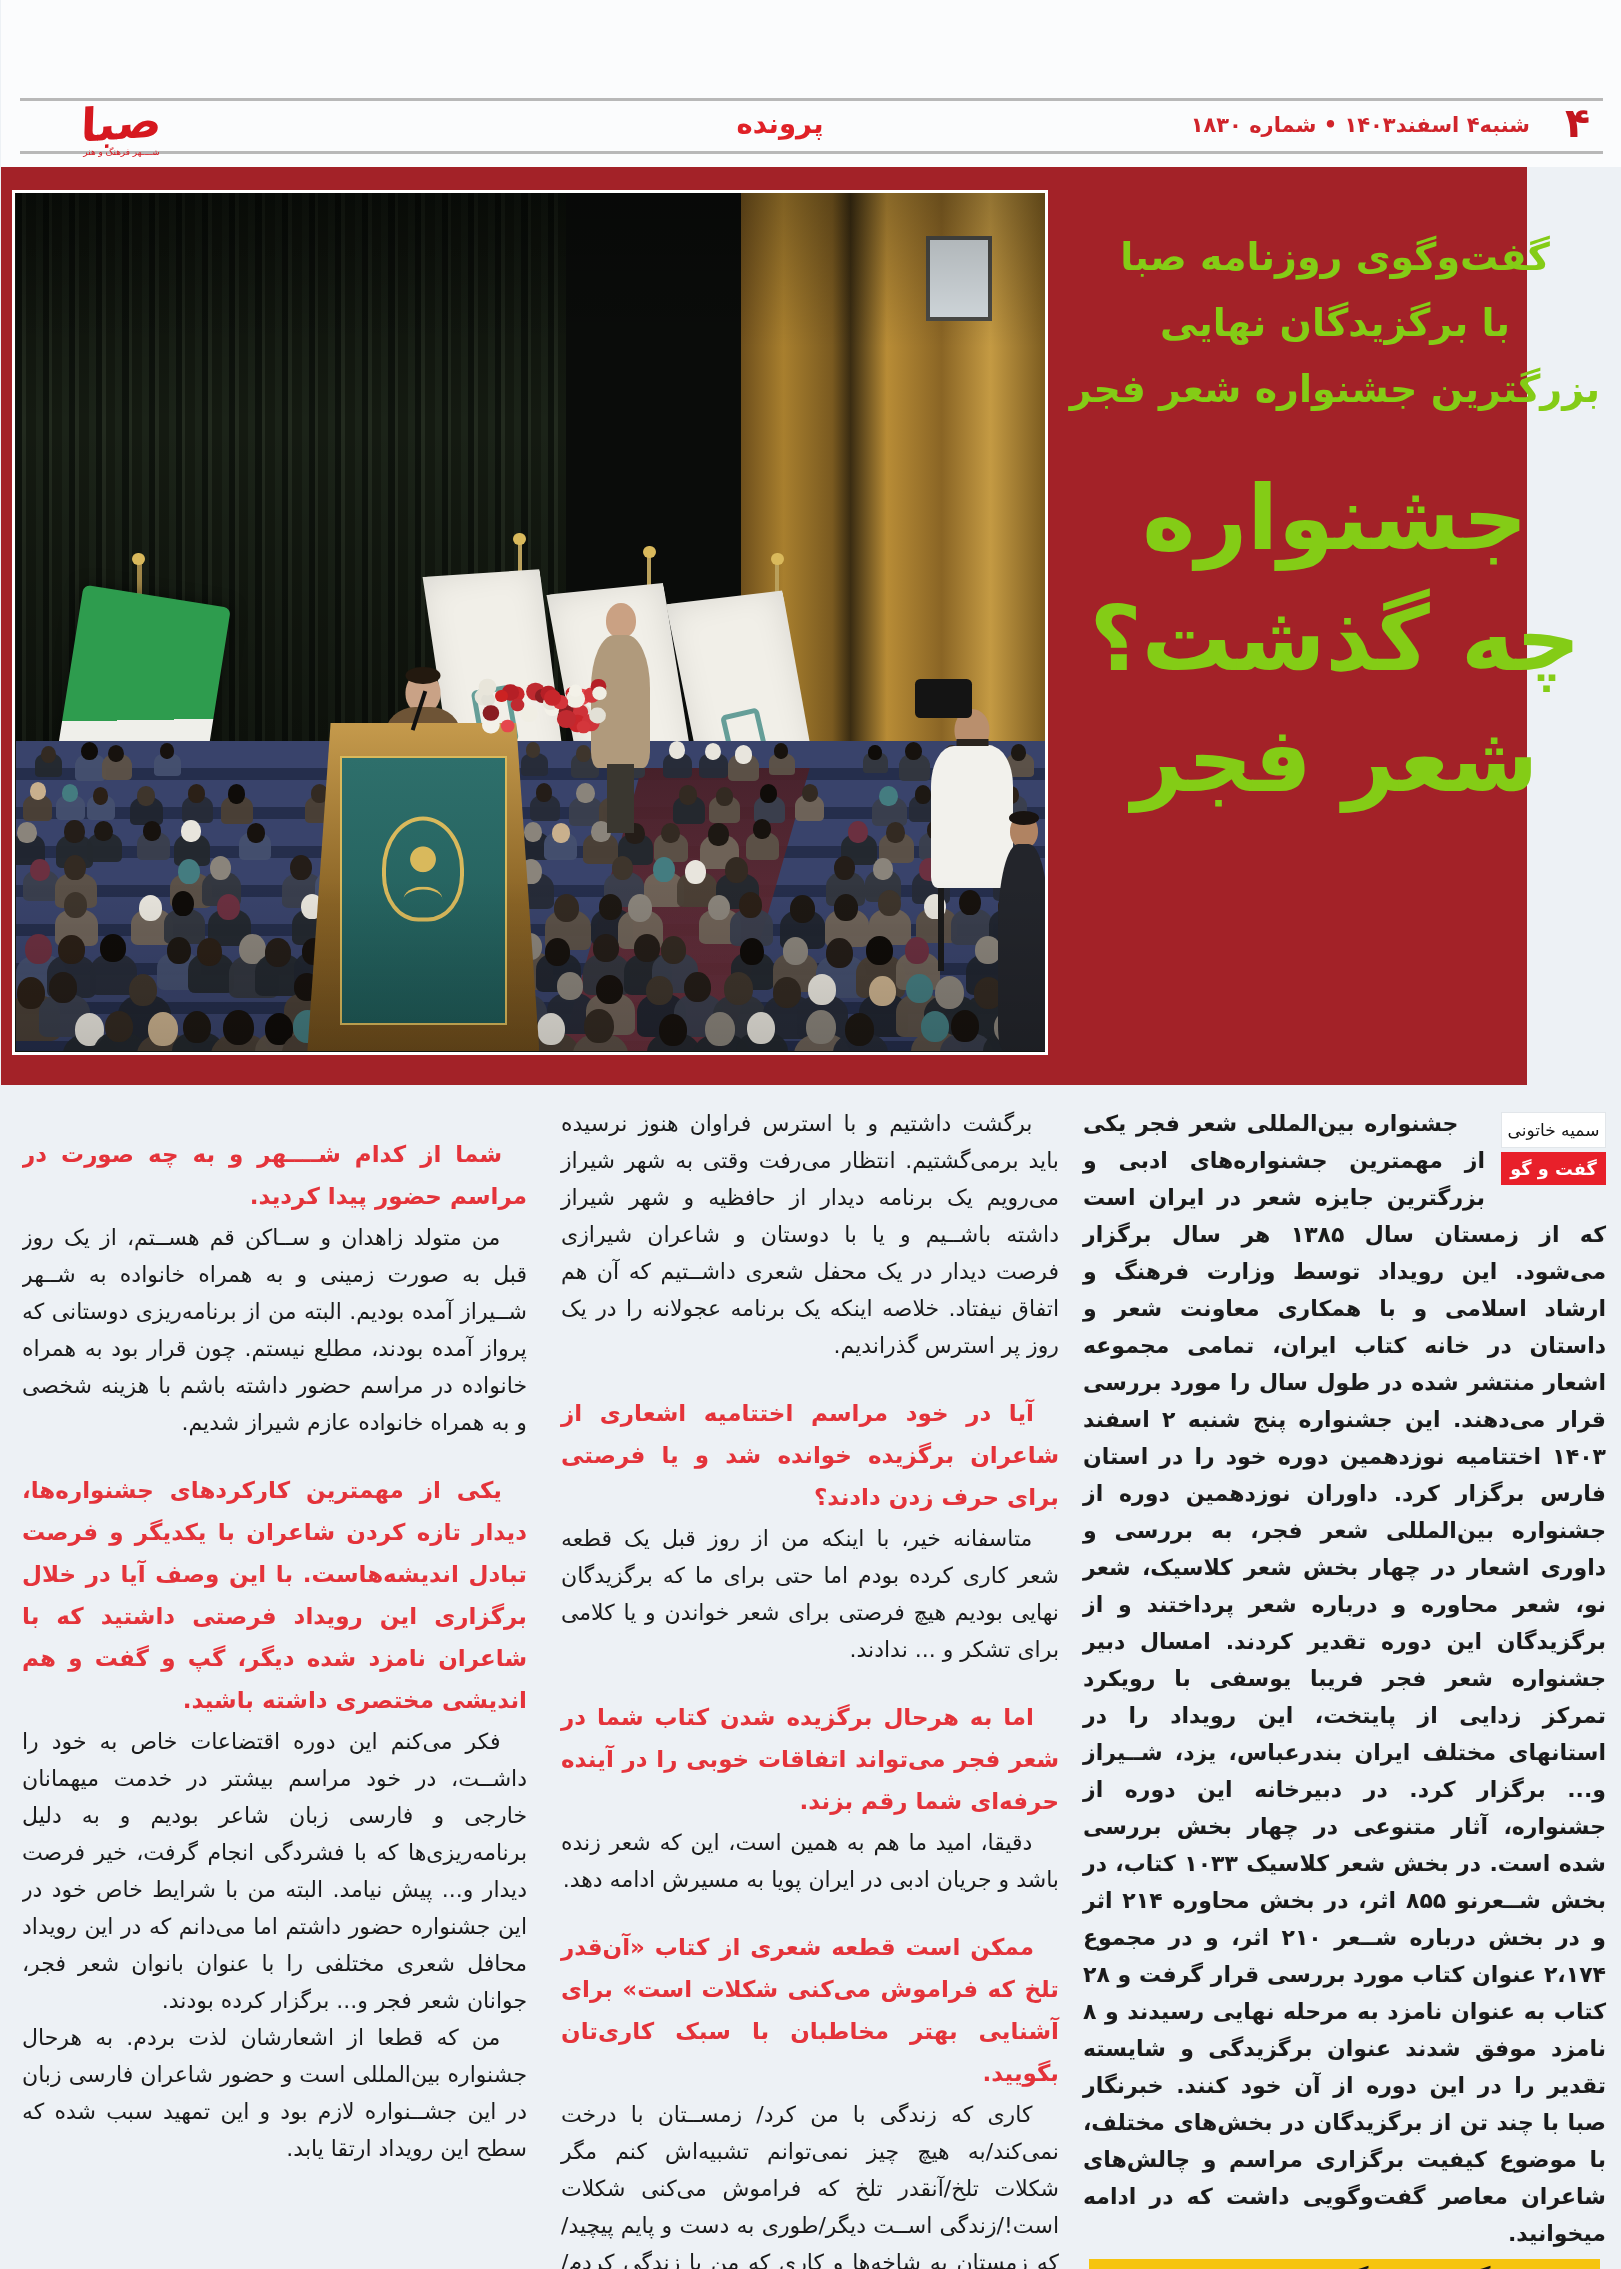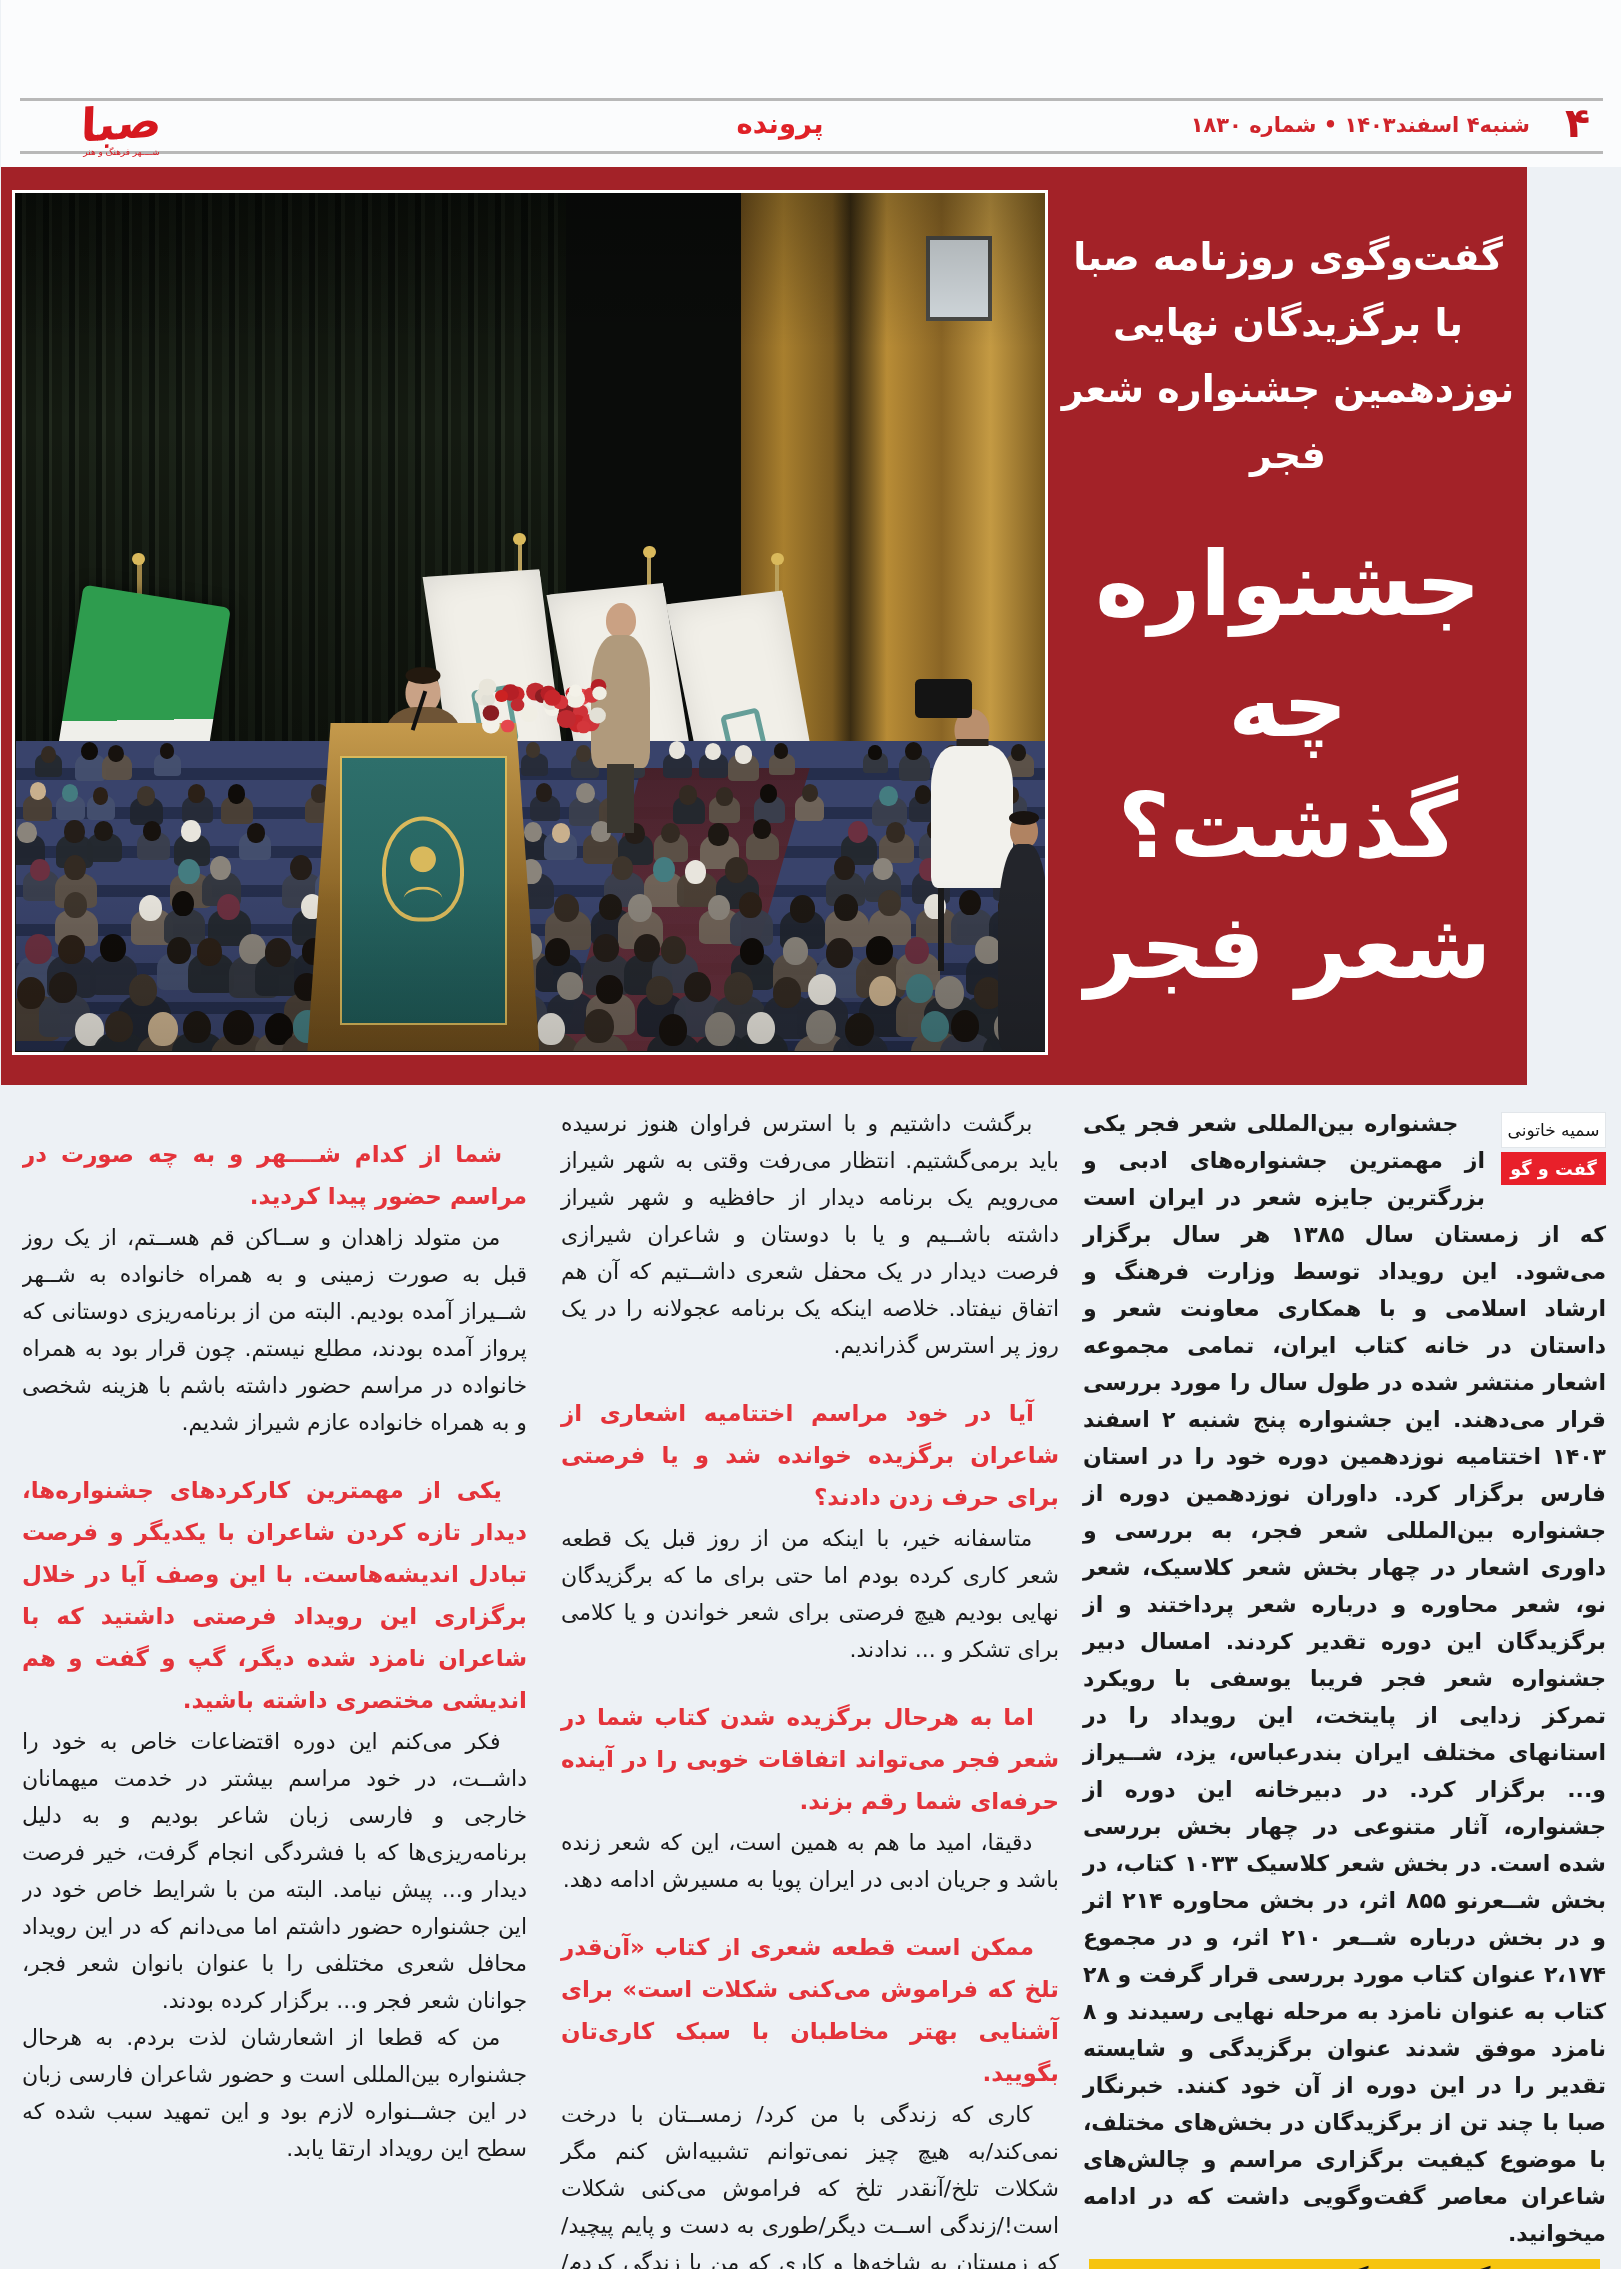--- a/index.html
+++ b/index.html
@@ -82,21 +82,21 @@
   .suit-man .head:before{content:"";position:absolute;left:-0.9px;top:-3.5px;width:30px;height:14px;border-radius:50%;background:#181310;}
   .suit-man .body{top:30px;height:207px;background:#23252b;}
   .audience{position:absolute;left:0;top:548px;width:1029px;height:310px;overflow:hidden;z-index:2;
     background:repeating-linear-gradient(180deg,#39436b 0 26.6px,#252e4c 26.6px 39px);}
   .aisle{position:absolute;left:585px;top:26.6px;width:168px;height:284px;background:linear-gradient(180deg,#4a1f26,#71303a);transform:skewX(-16deg);opacity:.9;}
   .audience i{position:absolute;display:block;border-radius:50% 50% 46% 46%;}
   .audience i.t{border-radius:42% 42% 16% 16%;opacity:.97;}
   .photo-vignette{position:absolute;inset:0;z-index:8;pointer-events:none;
     background:linear-gradient(180deg,rgba(0,0,0,.25),rgba(0,0,0,0) 18%,rgba(0,0,0,0) 80%,rgba(0,0,0,.18));}
   
-  .hero-text{position:absolute;left:1049px;top:26.6px;width:478px;text-align:center;color:#ffffff;}
+  .hero-text{position:absolute;left:1049px;top:26.6px;width:572px;text-align:center;color:#84cc16;}
   .kicker{margin-top:30px;}
   .kicker div{font-size:38px;font-weight:bold;line-height:66px;}
   .big-title{margin-top:35px;}
   .big-title div{font-size:90px;font-weight:bold;line-height:121px;}
   
   .cols{position:absolute;left:22px;right:15px;top:1105px;bottom:0;overflow:hidden;}
   .col{position:absolute;top:0;}
   .col-left{left:0;width:505px;}
   .col-mid{left:539px;width:498px;}
   .col-right{left:1061px;width:523px;}
@@ -530,21 +530,21 @@
         </div>
 
       <div class="photo-vignette"></div>
     </div>
   </div>
 
   <div class="hero-text">
     <div class="kicker">
       <div>گفت‌وگوی روزنامه صبا</div>
       <div>با برگزیدگان نهایی</div>
-      <div>نوزدهمین جشنواره شعر فجر</div>
+      <div>بزرگترین جشنواره شعر فجر</div>
     </div>
     <div class="big-title">
       <div>جشنواره</div>
       <div>چه گذشت؟</div>
       <div>شعر فجر</div>
     </div>
   </div>
 </div>
 
 <div class="cols">

